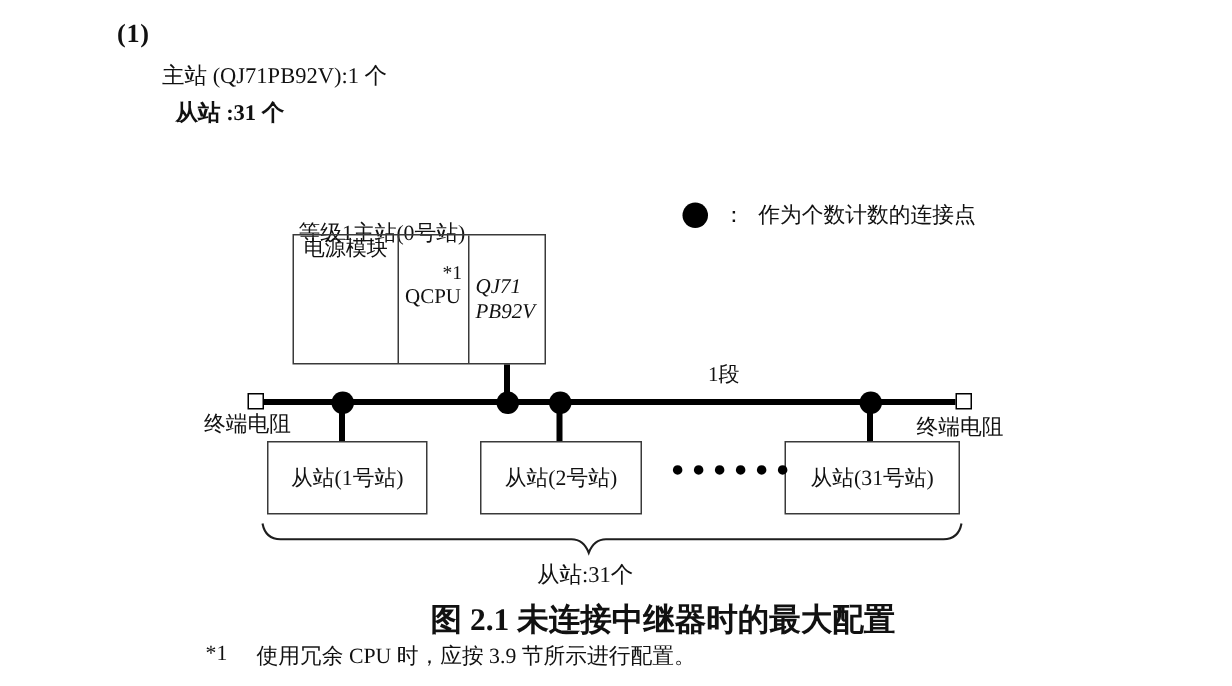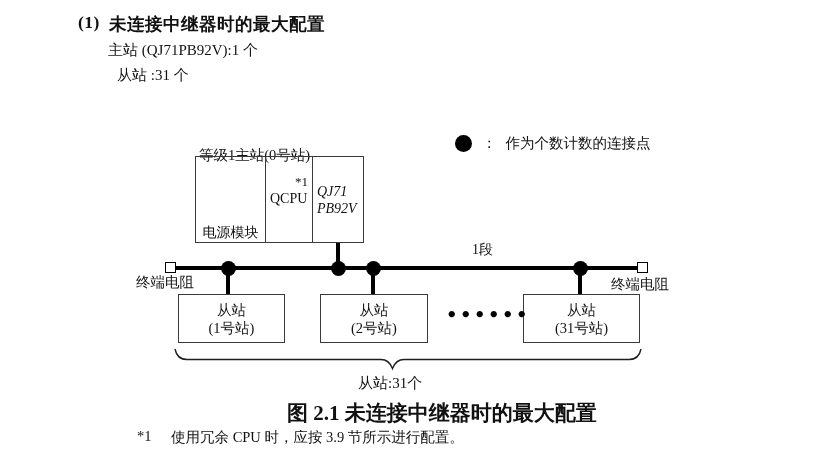--- a/index.html
+++ b/index.html
@@ -8,29 +8,29 @@
     position: relative; width: 821px; height: 457px; background: #ffffff;
     font-family: "Liberation Serif", "DejaVu Serif", serif;
     color: #111;
   }
   .abs { position: absolute; }
 
   
   .heading { left: 78px; top: 12px; display: flex; gap: 9px;
              font-size: 17.5px; font-weight: bold; letter-spacing: 0.5px; }
   .sub1 { left: 108px; top: 41px; font-size: 15px; }
-  .sub2 { left: 117px; top: 66px; font-size: 15px; }
+  .sub2 { left: 117px; top: 66px; font-size: 15px; font-weight: bold; }
 
   
   .master-label { left: 199px; top: 134px; font-size: 14.5px; margin-top: 12px; }
   .master-box { left: 195px; top: 156px; width: 169px; height: 87px;
                 border: 1.5px solid #3a3a3a; display: flex; }
   .cell { border-right: 1.5px solid #3a3a3a; position: relative; font-size: 14px; }
   .cell:last-child { border-right: none; }
-  .cell-power { width: 70px; display: flex; align-items: flex-end; justify-content: center; }
+  .cell-power { width: 70px; display: flex; align-items: flex-start; justify-content: center; }
   .cell-cpu { width: 47px; }
   .cpu-label { position: absolute; left: 4px; top: 34px; text-align: center; }
   .cpu-note { position: absolute; right: 4px; top: 17px; font-size: 13px; }
   .cell-pb { width: 49px; font-style: italic; }
   .pb-lines { position: absolute; left: 4px; top: 26px; line-height: 17px; }
 
   
   .legend { left: 455px; top: 134px; display: flex; align-items: center; font-size: 14.5px; }
   .legend-dot { width: 17px; height: 17px; border-radius: 50%; background: #000; }
   .legend-sep { margin: 0 9px 0 10px; }
@@ -42,21 +42,21 @@
   .term-sq.left { left: 165px; top: 262px; }
   .term-sq.right { left: 637px; top: 262px; }
   .term-label { font-size: 14.5px; }
   .term-label.left { left: 136px; top: 273px; }
   .term-label.right { left: 611px; top: 275px; }
   .bus-dot { width: 15px; height: 15px; border-radius: 50%; background: #000; top: 260.5px; }
   .stub { width: 4px; background: #000; }
 
   
   .slave-box { top: 294px; height: 49px; border: 1.5px solid #3a3a3a;
-               display: flex; flex-direction: column; align-items: center;
+               display: flex; flex-direction: row; align-items: center;
                justify-content: center; font-size: 14.5px; line-height: 18px; }
   .ellipsis { left: 446px; top: 304px; font-size: 18px; font-weight: bold;
               letter-spacing: 2.5px; color: #000;
               font-family: "DejaVu Sans", sans-serif; }
 
   
   .brace-svg { left: 170px; top: 346px; }
   .brace-label { left: 358px; top: 374px; font-size: 15px; }
 
   
@@ -64,21 +64,20 @@
   .footnote-ref { left: 137px; top: 428px; font-size: 14.5px; }
   .footnote-text { left: 171px; top: 428px; font-size: 14.5px; }
 </style>
 </head>
 <body>
 
 <div class="page">
 
   <div class="abs heading">
     <span>(1)</span>
-    <span>未连接中继器时的最大配置</span>
   </div>
   <div class="abs sub1">主站 (QJ71PB92V):1 个</div>
   <div class="abs sub2">从站 :31 个</div>
 
   <div>
 
     <div class="abs master-label">等级1主站(0号站)</div>
     <div class="abs master-box">
       <div class="cell cell-power">
         <span>电源模块</span>

